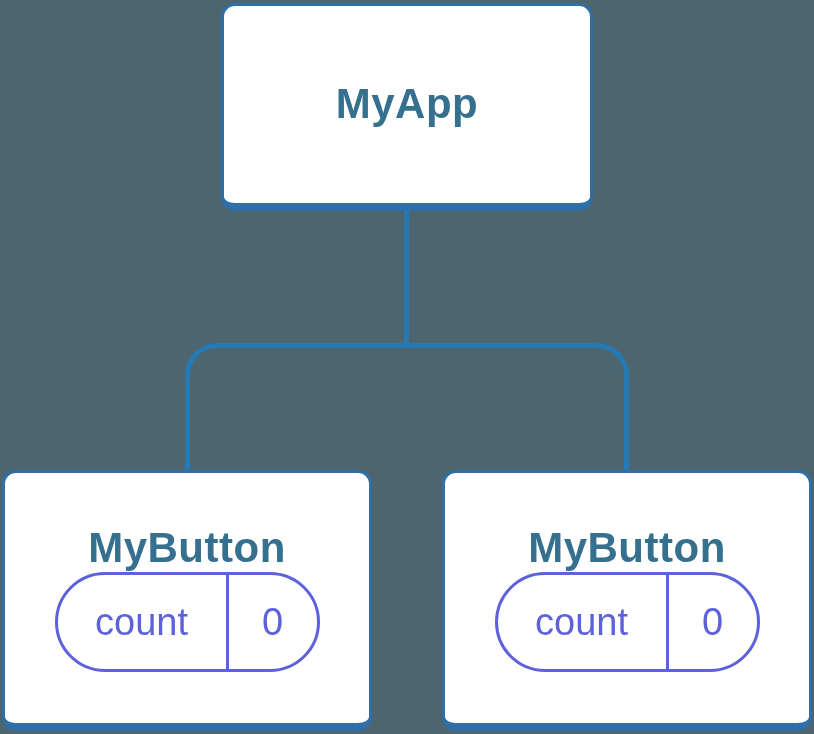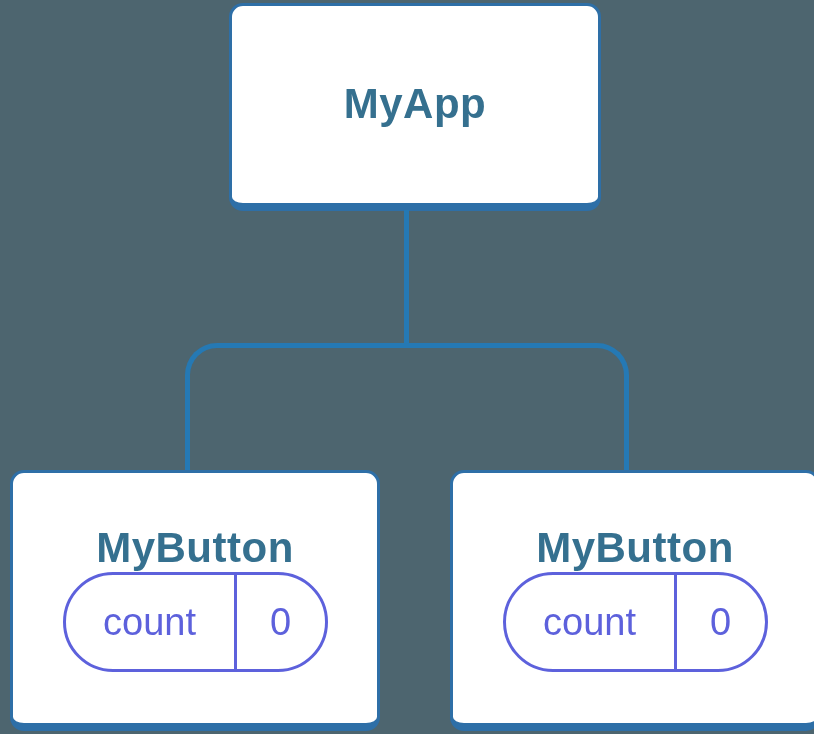--- a/index.html
+++ b/index.html
@@ -19,21 +19,20 @@
     position: absolute;
     box-sizing: border-box;
     background: var(--box-bg, #FFFFFF);
     border: 3px solid var(--box-border, #2E6FA7);
     border-bottom-width: 8px;
     border-radius: 14px;
     display: flex;
     flex-direction: column;
     align-items: center;
     justify-content: center;
-    margin-left: 8px;
   }
   .node-root {
     left: 221px;
     top: 3px;
     width: 372px;
     height: 208px;
   }
   .node-child {
     top: 470px;
     width: 370px;

